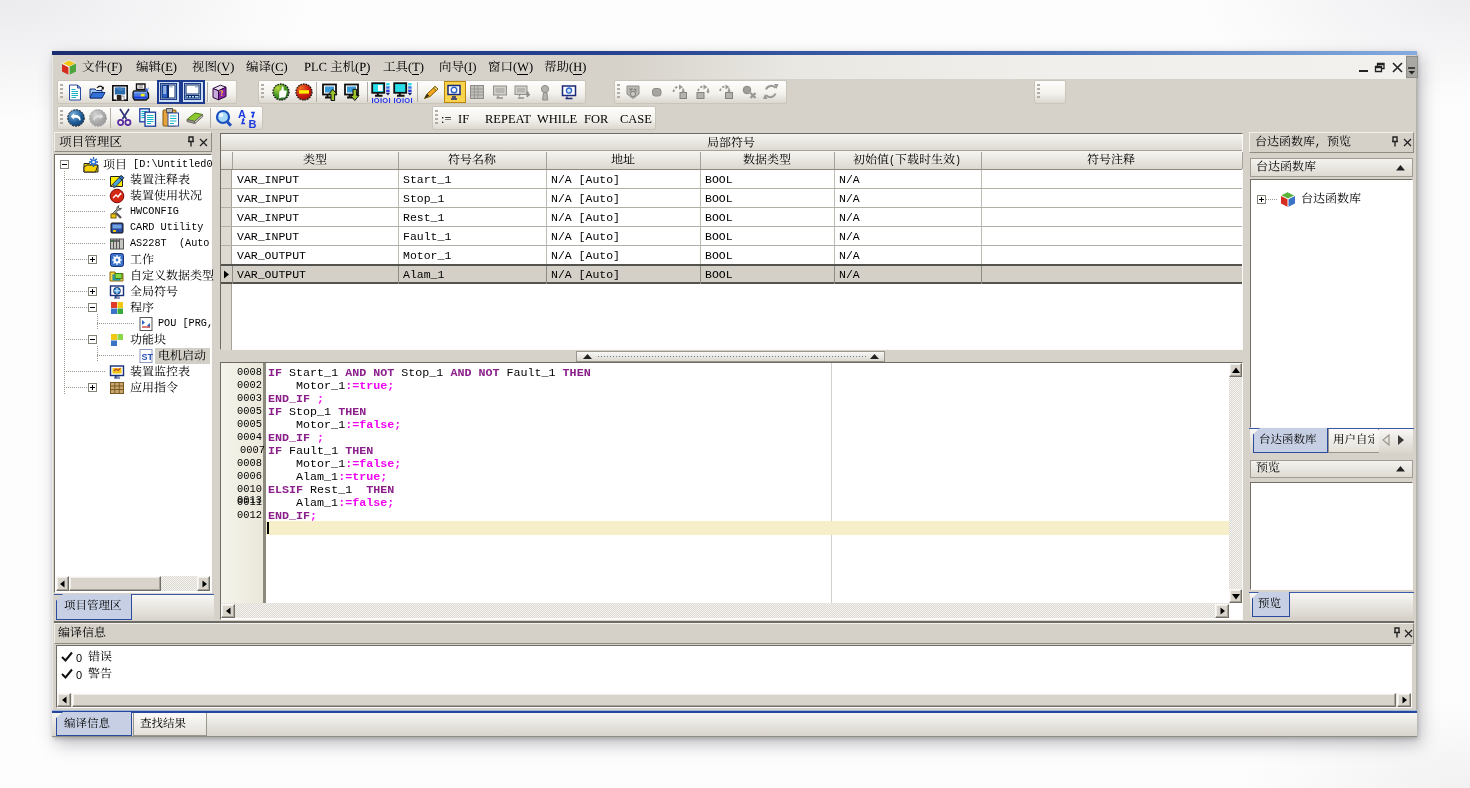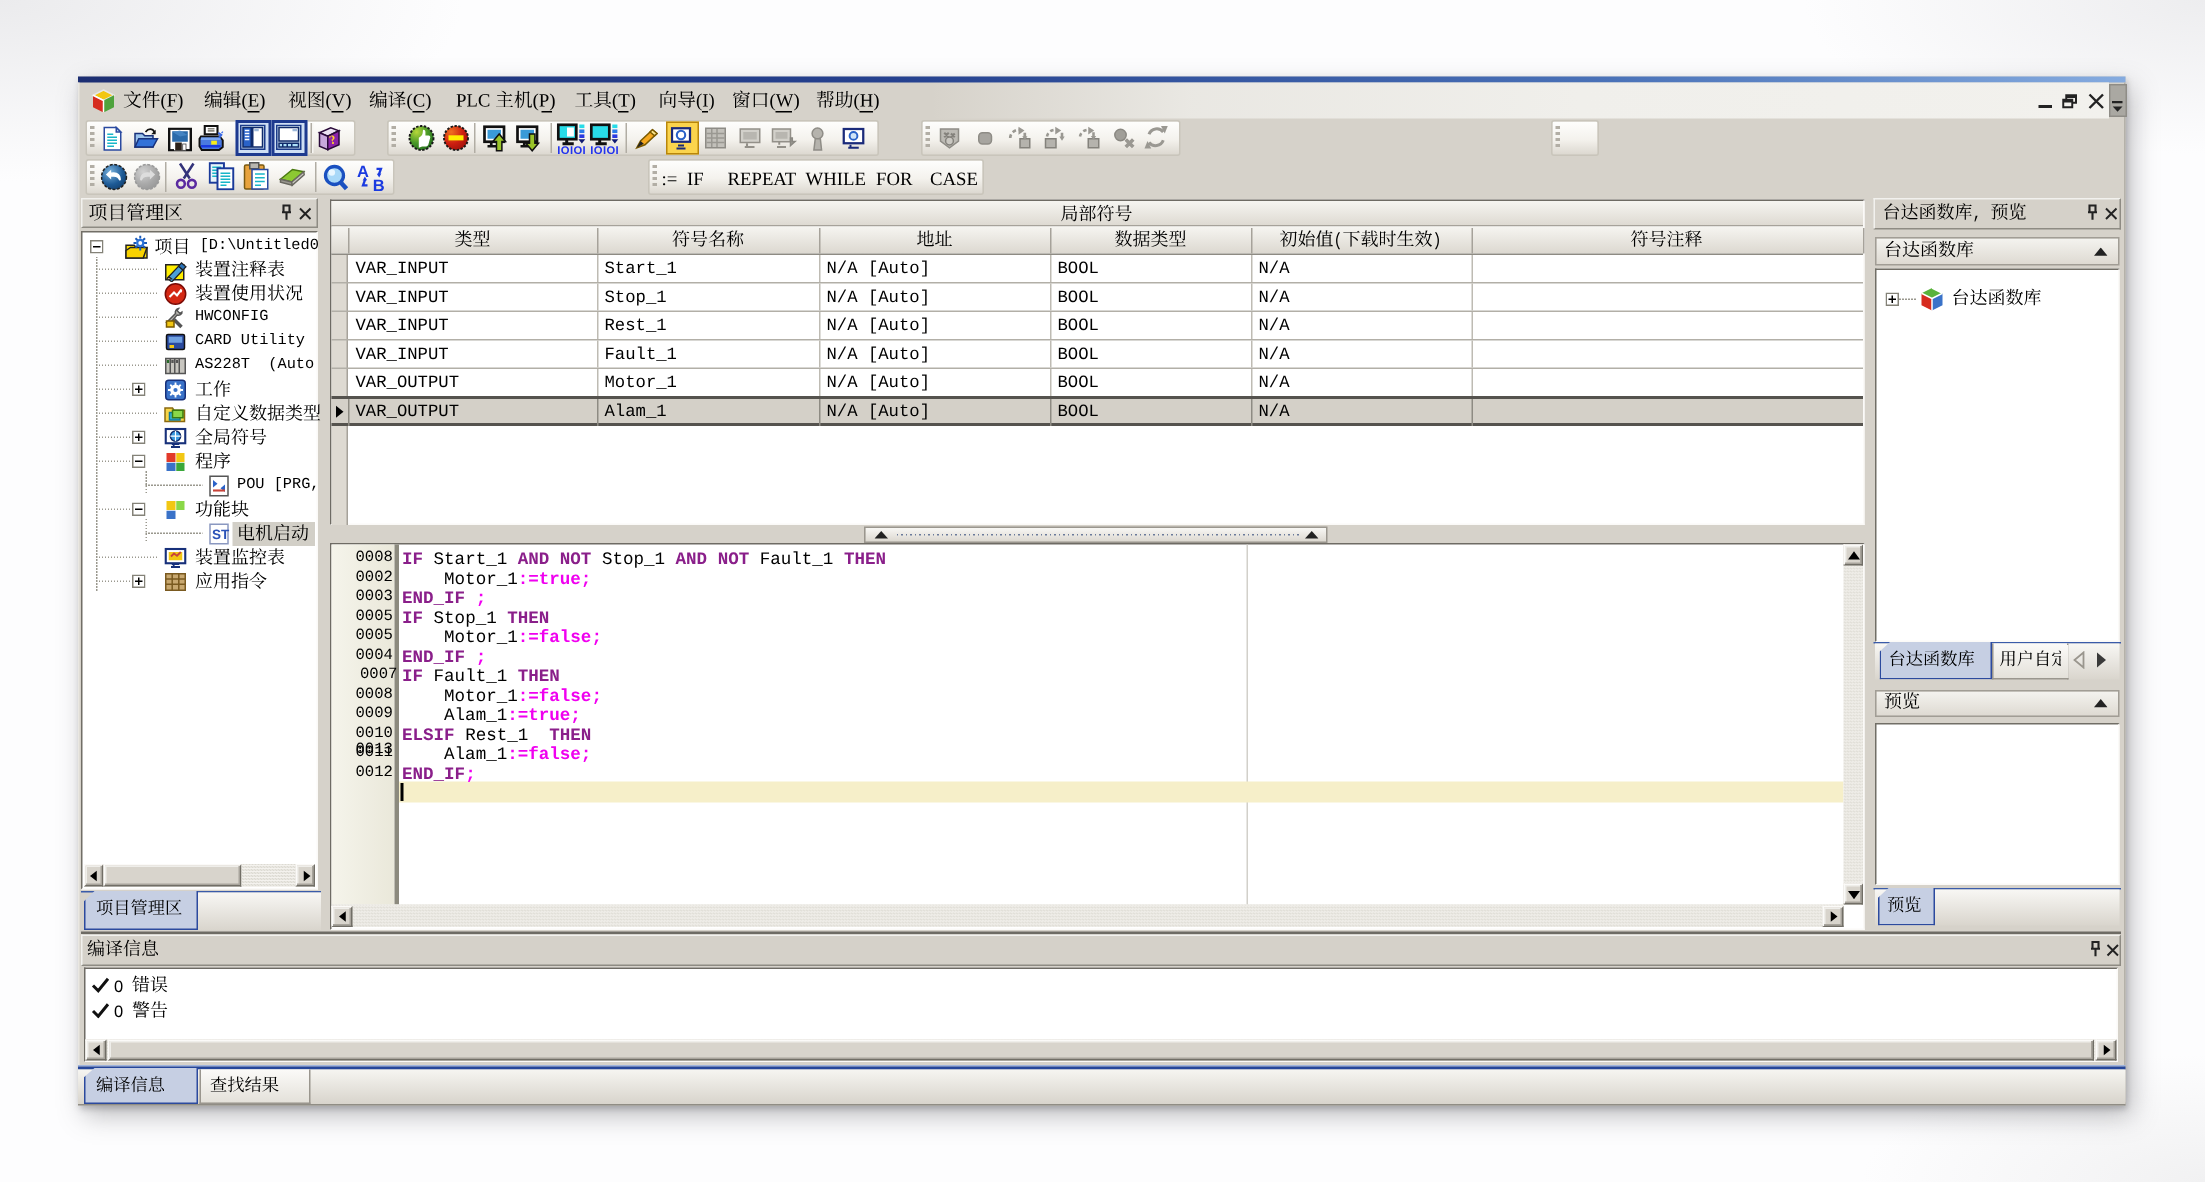--- a/index.html
+++ b/index.html
@@ -646,21 +646,21 @@
 <div style="left:266px;top:521px;width:963px;height:14px;background:#f6efc9"></div>
 <div style="left:267px;top:522px;width:2px;height:12px;background:#000"></div>
 <div style="left:237px;top:366px;font:normal 10.4px 'Liberation Mono';color:#000;white-space:pre;">0008</div>
 <div style="left:237px;top:379px;font:normal 10.4px 'Liberation Mono';color:#000;white-space:pre;">0002</div>
 <div style="left:237px;top:392px;font:normal 10.4px 'Liberation Mono';color:#000;white-space:pre;">0003</div>
 <div style="left:237px;top:405px;font:normal 10.4px 'Liberation Mono';color:#000;white-space:pre;">0005</div>
 <div style="left:237px;top:418px;font:normal 10.4px 'Liberation Mono';color:#000;white-space:pre;">0005</div>
 <div style="left:237px;top:431px;font:normal 10.4px 'Liberation Mono';color:#000;white-space:pre;">0004</div>
 <div style="left:240px;top:444px;font:normal 10.4px 'Liberation Mono';color:#000;white-space:pre;">0007</div>
 <div style="left:237px;top:457px;font:normal 10.4px 'Liberation Mono';color:#000;white-space:pre;">0008</div>
-<div style="left:237px;top:470px;font:normal 10.4px 'Liberation Mono';color:#000;white-space:pre;">0009</div>
+<div style="left:237px;top:470px;font:normal 10.4px 'Liberation Mono';color:#000;white-space:pre;">0006</div>
 <div style="left:237px;top:483px;font:normal 10.4px 'Liberation Mono';color:#000;white-space:pre;">0010</div>
 <div style="left:237px;top:496px;font:normal 10.4px 'Liberation Mono';color:#000;white-space:pre;">0011</div>
 <div style="left:237px;top:509px;font:normal 10.4px 'Liberation Mono';color:#000;white-space:pre;">0012</div>
 <div style="left:237px;top:494px;font:normal 10.4px 'Liberation Mono';color:#000;white-space:pre;">0013</div>
 <div style="left:268px;top:366px;font:11.7px 'Liberation Mono';white-space:pre"><span style="color:#8a1f8a;font-weight:bold">IF</span><span style="color:#000;font-weight:normal"> Start_1 </span><span style="color:#8a1f8a;font-weight:bold">AND</span><span style="color:#000;font-weight:normal"> </span><span style="color:#8a1f8a;font-weight:bold">NOT</span><span style="color:#000;font-weight:normal"> Stop_1 </span><span style="color:#8a1f8a;font-weight:bold">AND</span><span style="color:#000;font-weight:normal"> </span><span style="color:#8a1f8a;font-weight:bold">NOT</span><span style="color:#000;font-weight:normal"> Fault_1 </span><span style="color:#8a1f8a;font-weight:bold">THEN</span></div>
 <div style="left:268px;top:379px;font:11.7px 'Liberation Mono';white-space:pre"><span style="color:#000;font-weight:normal">    Motor_1</span><span style="color:#f000f0;font-weight:bold">:=true;</span></div>
 <div style="left:268px;top:392px;font:11.7px 'Liberation Mono';white-space:pre"><span style="color:#8a1f8a;font-weight:bold">END_IF</span><span style="color:#000;font-weight:normal"> </span><span style="color:#f000f0;font-weight:bold">;</span></div>
 <div style="left:268px;top:405px;font:11.7px 'Liberation Mono';white-space:pre"><span style="color:#8a1f8a;font-weight:bold">IF</span><span style="color:#000;font-weight:normal"> Stop_1 </span><span style="color:#8a1f8a;font-weight:bold">THEN</span></div>
 <div style="left:268px;top:418px;font:11.7px 'Liberation Mono';white-space:pre"><span style="color:#000;font-weight:normal">    Motor_1</span><span style="color:#f000f0;font-weight:bold">:=false;</span></div>
 <div style="left:268px;top:431px;font:11.7px 'Liberation Mono';white-space:pre"><span style="color:#8a1f8a;font-weight:bold">END_IF</span><span style="color:#000;font-weight:normal"> </span><span style="color:#f000f0;font-weight:bold">;</span></div>

